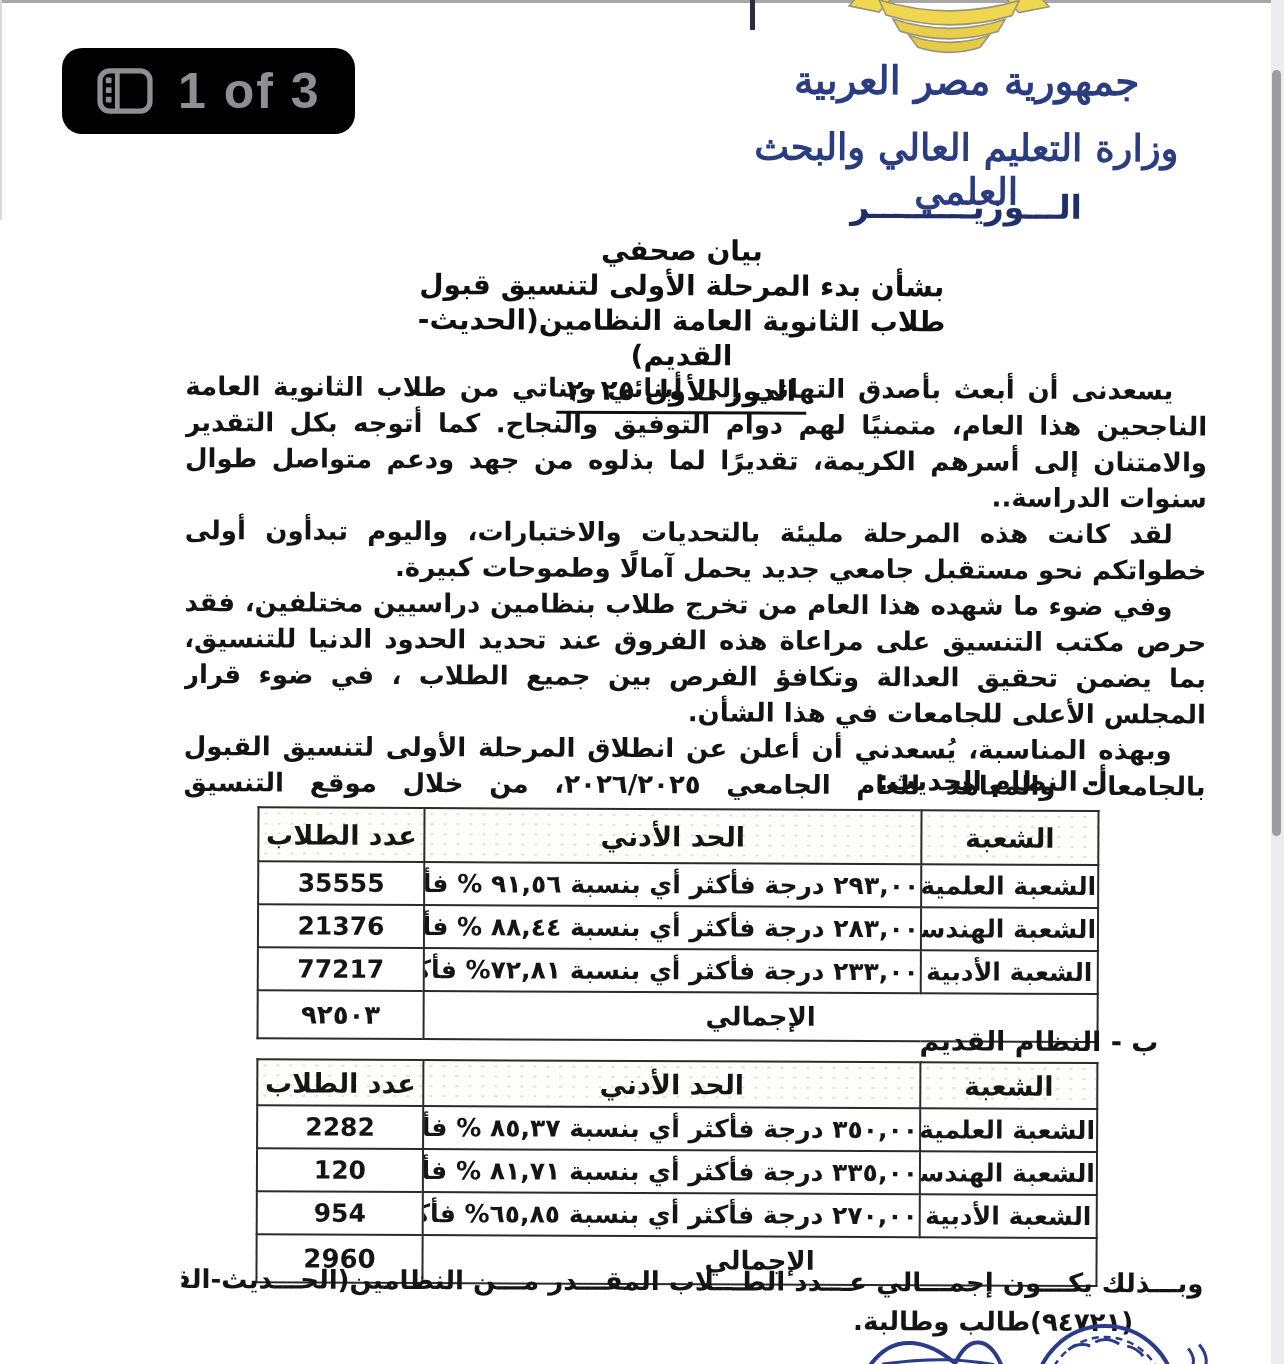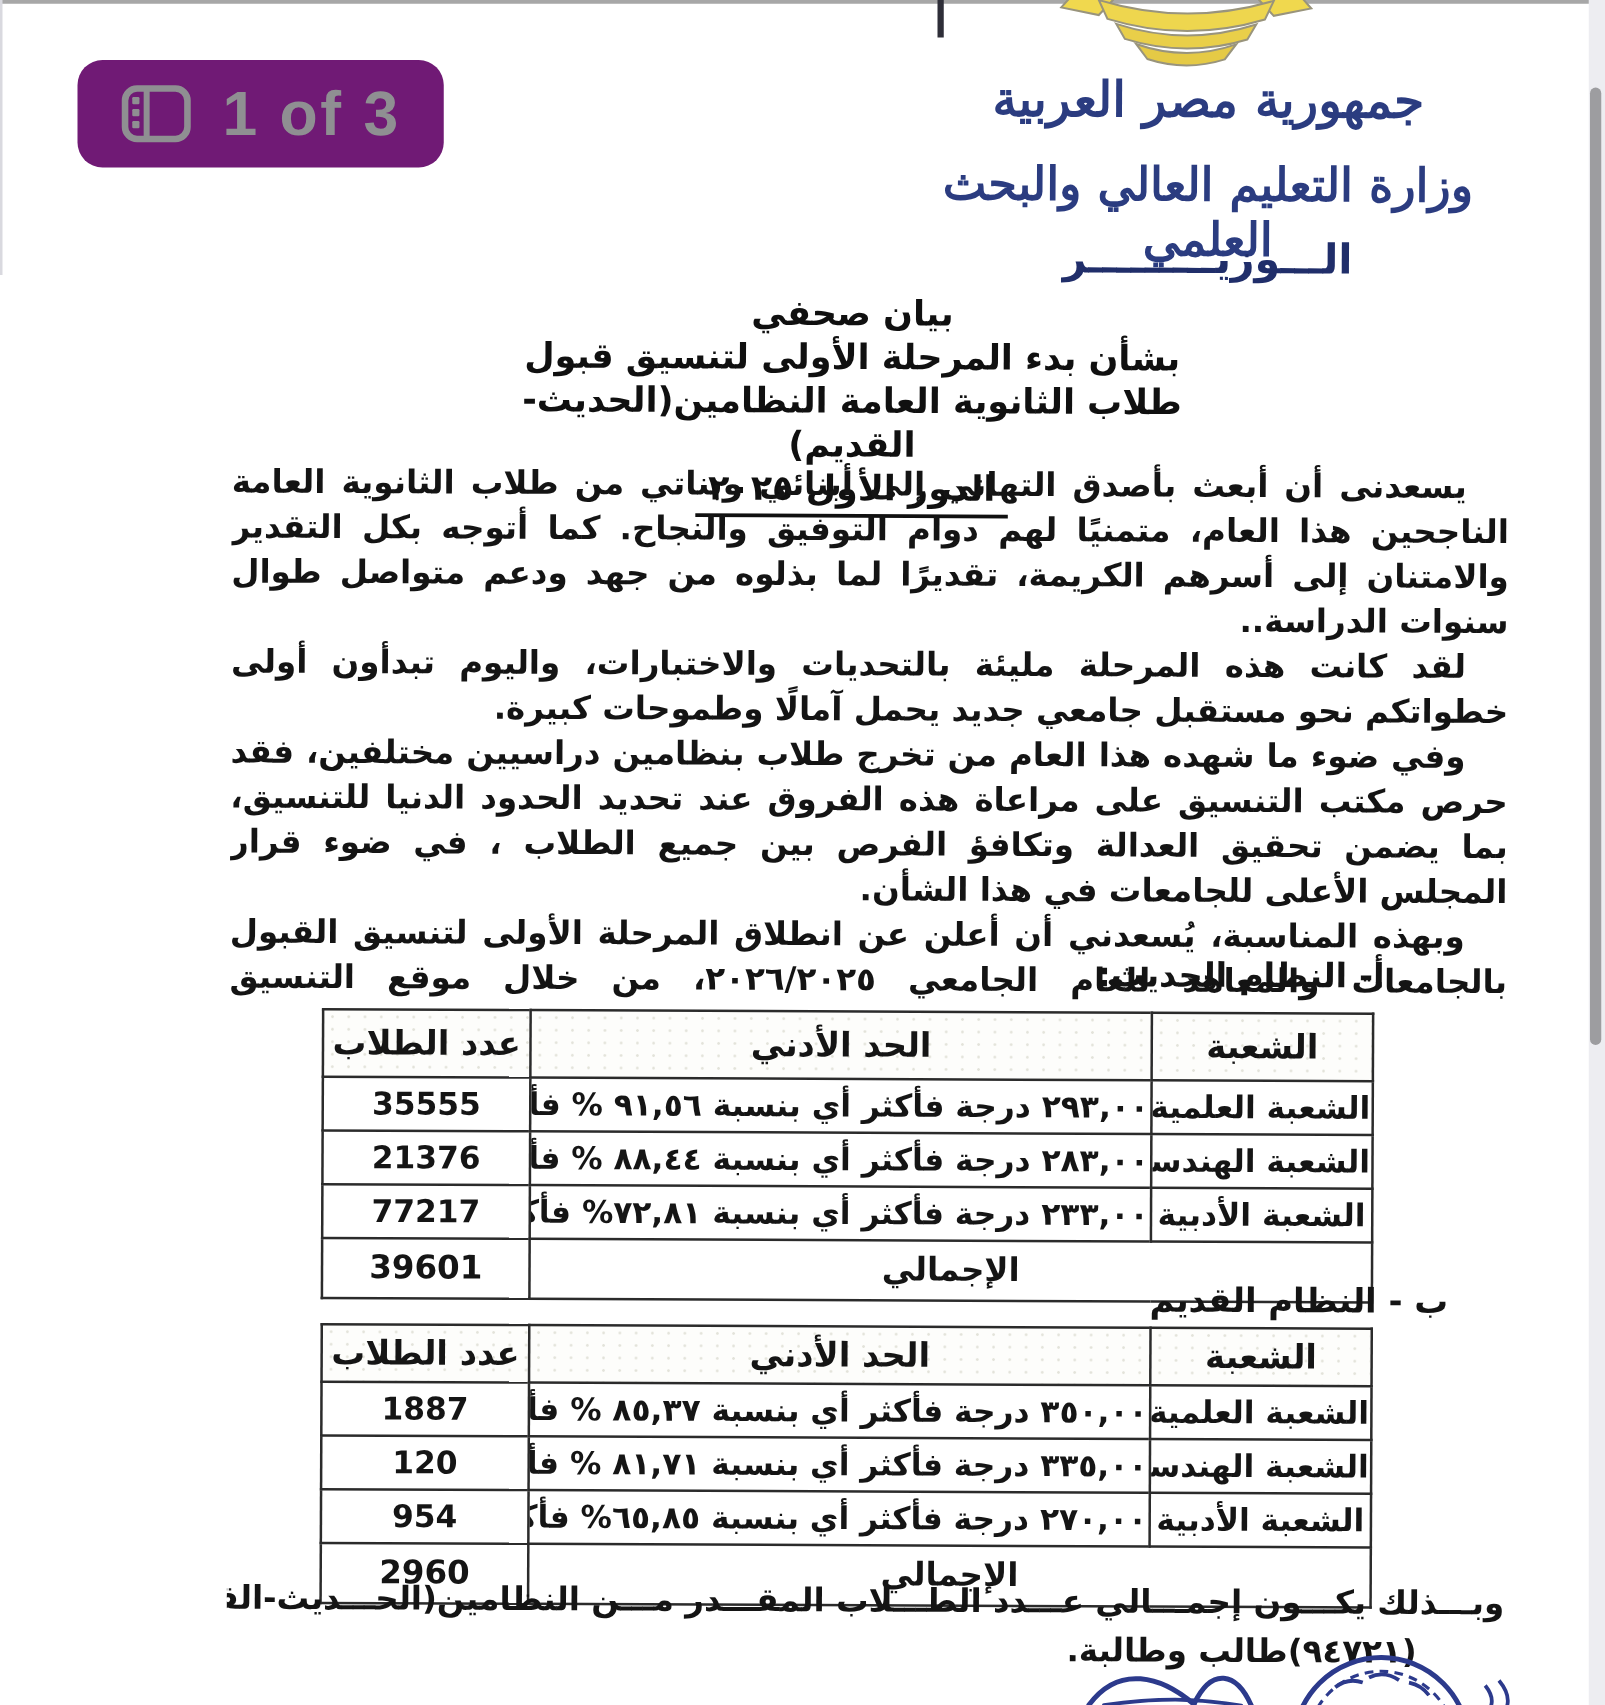--- a/index.html
+++ b/index.html
@@ -7,21 +7,21 @@
     width:1284px;height:1364px;overflow:hidden;position:relative;
     background:#ffffff;font-family:"DejaVu Sans",sans-serif;
   }
   .hairline-top{position:absolute;left:0;top:0;width:1284px;height:3px;background:#a7a7a7;}
   .hairline-left{position:absolute;left:0;top:0;width:2px;height:220px;background:#d9d9df;}
   .photo-artifact{position:absolute;left:750px;top:0;width:5px;height:30px;background:#2e2e38;}
 
   
   .page-badge{
     position:absolute;left:62px;top:48px;height:86px;padding:0 34px;
-    background:#701a75;border-radius:20px;display:flex;align-items:center;gap:24px;
+    background:#000000;border-radius:20px;display:flex;align-items:center;gap:24px;
     font-family:"Liberation Sans",sans-serif;
   }
   .page-badge .lbl{font-size:50px;font-weight:700;color:#8f8f92;letter-spacing:2px;}
   .scroll-track{position:absolute;right:0;top:0;width:13px;height:1364px;background:#ededf1;}
   .scroll-thumb{position:absolute;right:3px;top:70px;width:9px;height:766px;background:#9d9da0;border-radius:6px;}
 
   
   .doc{position:absolute;left:0;top:0;width:1284px;height:1364px;transform:rotate(.25deg);transform-origin:640px 700px;color:#141414;}
   .emblem{position:absolute;left:824px;top:-4px;}
   .lh-country{position:absolute;left:744px;top:56px;width:440px;text-align:center;direction:rtl;
@@ -139,21 +139,21 @@
       <td>٢٨٣,٠٠ درجة فأكثر أي بنسبة ٨٨,٤٤ % فأكثر</td>
       <td>21376</td>
     </tr>
     <tr>
       <td>الشعبة الأدبية</td>
       <td>٢٣٣,٠٠ درجة فأكثر أي بنسبة ٧٢,٨١% فأكثر</td>
       <td>77217</td>
     </tr>
     <tr class="total">
       <td colspan="2">الإجمالي</td>
-      <td>39601</td>
+      <td>٩٢٥٠٣</td>
     </tr>
   </tbody>
     </table>
 
   <div class="sec-label sec-b">ب - النظام القديم</div>
 
   <table class="mins t2">
     <colgroup>
         <col class="col-div">
         <col class="col-min">
@@ -161,21 +161,21 @@
       </colgroup>
     <tbody>
         <tr>
       <th>الشعبة</th>
       <th>الحد الأدني</th>
       <th>عدد الطلاب</th>
     </tr>
     <tr>
       <td>الشعبة العلمية</td>
       <td>٣٥٠,٠٠ درجة فأكثر أي بنسبة ٨٥,٣٧ % فأكثر</td>
-      <td>1887</td>
+      <td>2282</td>
     </tr>
     <tr>
       <td>الشعبة الهندسية</td>
       <td>٣٣٥,٠٠ درجة فأكثر أي بنسبة ٨١,٧١ % فأكثر</td>
       <td>120</td>
     </tr>
     <tr>
       <td>الشعبة الأدبية</td>
       <td>٢٧٠,٠٠ درجة فأكثر أي بنسبة ٦٥,٨٥% فأكثر</td>
       <td>954</td>

